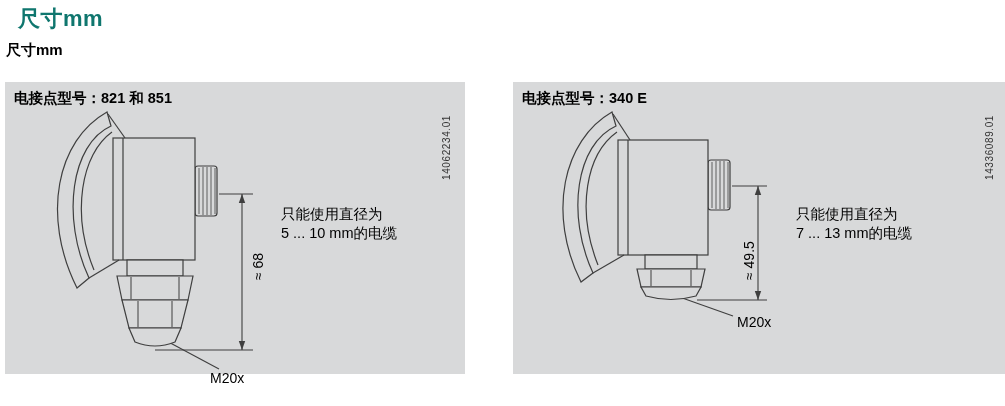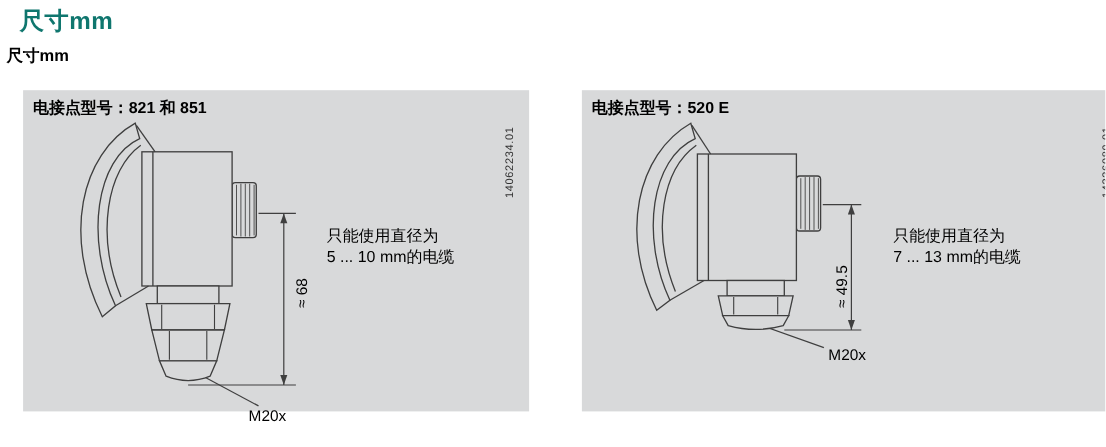--- a/index.html
+++ b/index.html
@@ -1,21 +1,21 @@
 <!DOCTYPE html>
 <html><head>
 <meta charset="utf-8">
 <style>
   * { margin:0; padding:0; box-sizing:border-box; }
   html,body { background:#ffffff; }
   body { font-family:"Liberation Sans","DejaVu Sans",sans-serif; }
   .page { position:relative; width:1005px; height:406px; background:#ffffff; overflow:hidden; }
   .title { position:absolute; left:18px; top:4px; font-size:22px; font-weight:bold; color:#0f766e; letter-spacing:0.5px; }
   .subtitle { position:absolute; left:6px; top:41px; font-size:15px; font-weight:bold; color:#000; }
-  .panel { position:absolute; top:82px; height:292px; background:#d8d9da;margin-left:16px; }
+  .panel { position:absolute; top:82px; height:292px; background:#d8d9da; }
   .panel-1 { left:5px;  width:460px; }
   .panel-2 { left:513px; width:492px; }
   .panel-header { position:absolute; left:9px; top:7px; font-size:14.5px; font-weight:bold; color:#000; z-index:2; }
   svg.drawing { position:absolute; left:0; top:0; }
   svg text { font-family:"Liberation Sans","DejaVu Sans",sans-serif; fill:#000; }
   .note-text { font-size:14.5px; }
   .dim-label { font-size:14px; }
   .thread-label { font-size:14px; }
   .doc-num { font-size:10px; fill:#333; letter-spacing:0.6px; }
 </style>
@@ -79,21 +79,21 @@
 
       <text class="dim-label" x="258" y="198" transform="rotate(-90 258 198)">≈ 68</text>
       <text class="thread-label" x="205" y="301">M20x</text>
       <text class="doc-num" x="445" y="98" transform="rotate(-90 445 98)">14062234.01</text>
       <text class="note-text" x="276" y="137">只能使用直径为</text>
       <text class="note-text" x="276" y="156">5 ... 10 mm的电缆</text>
     </svg>
   </section>
 
   <section class="panel panel-2">
-    <div class="panel-header">电接点型号：520 E</div>
+    <div class="panel-header">电接点型号：340 E</div>
 
     <svg class="drawing" width="492" height="320" viewBox="0 0 492 320">
 
       <g stroke="#3f3f3f" stroke-width="1.1" fill="none">
         <line x1="219" y1="104" x2="254" y2="104"></line>
         <line x1="184" y1="218" x2="254" y2="218"></line>
         <line x1="245" y1="104" x2="245" y2="218"></line>
         <line x1="158" y1="212" x2="220" y2="234"></line>
       </g>
       <g fill="#3f3f3f" stroke="none">

